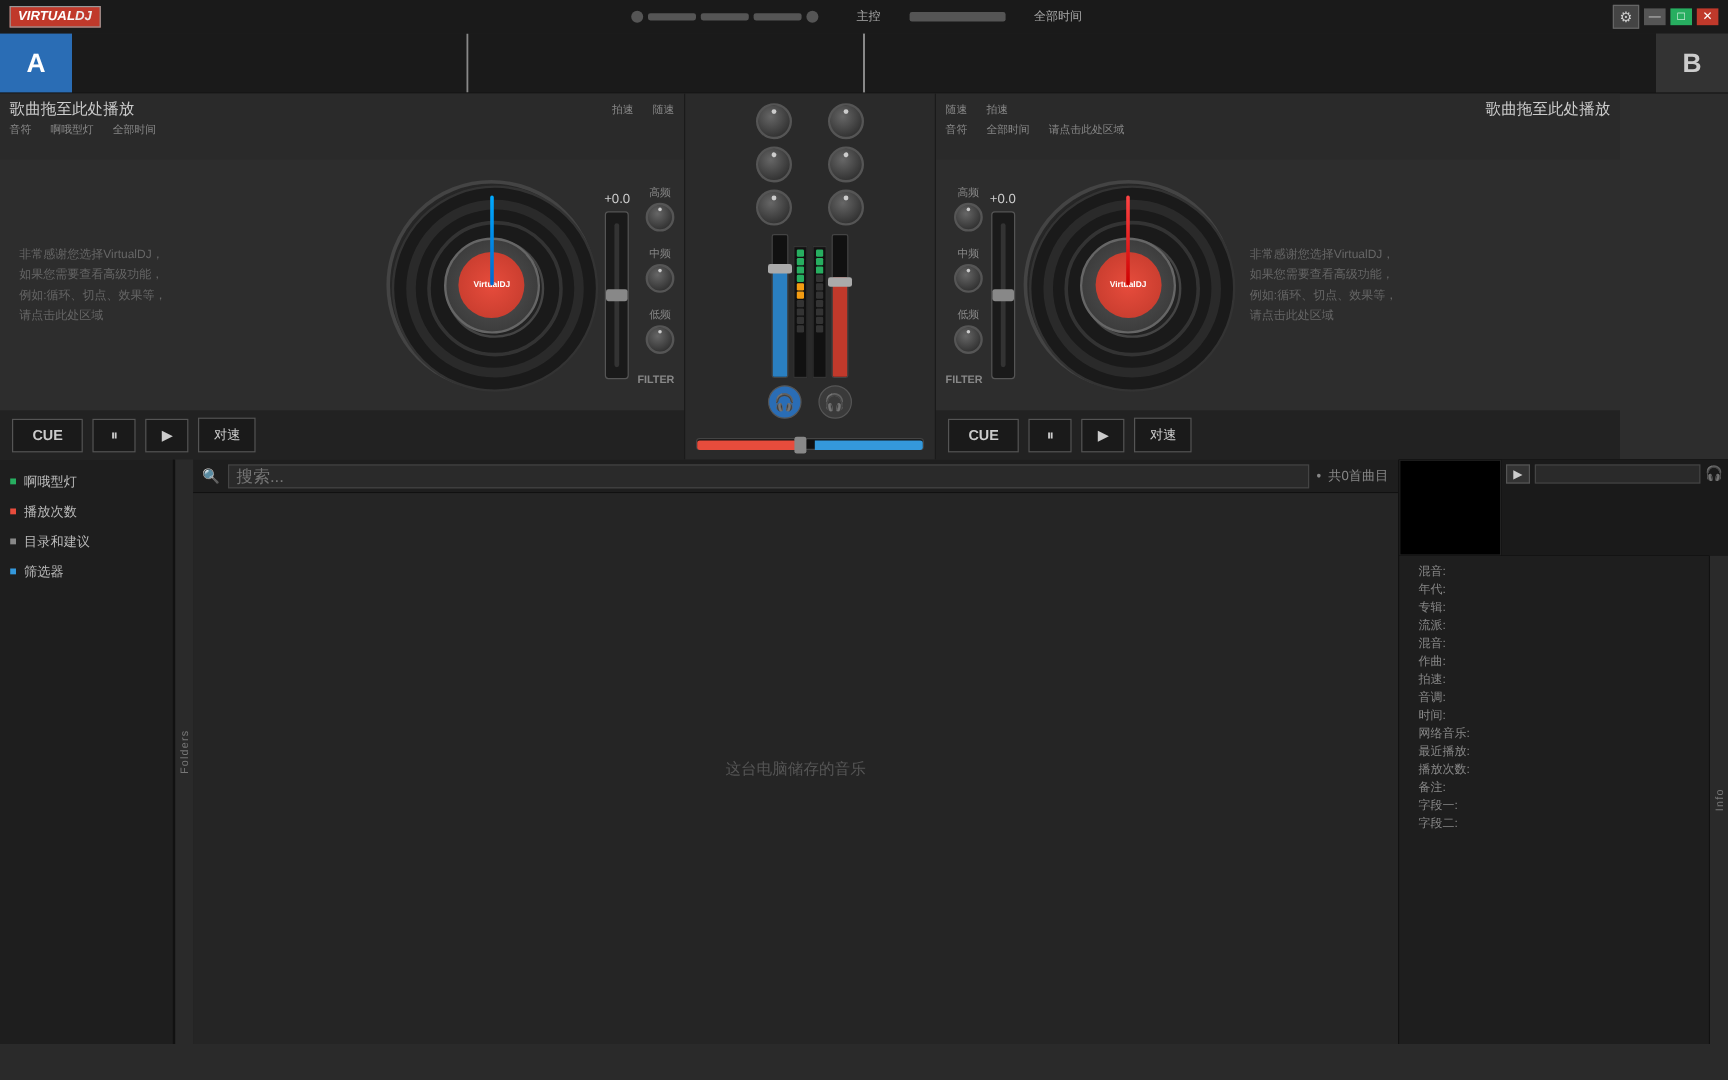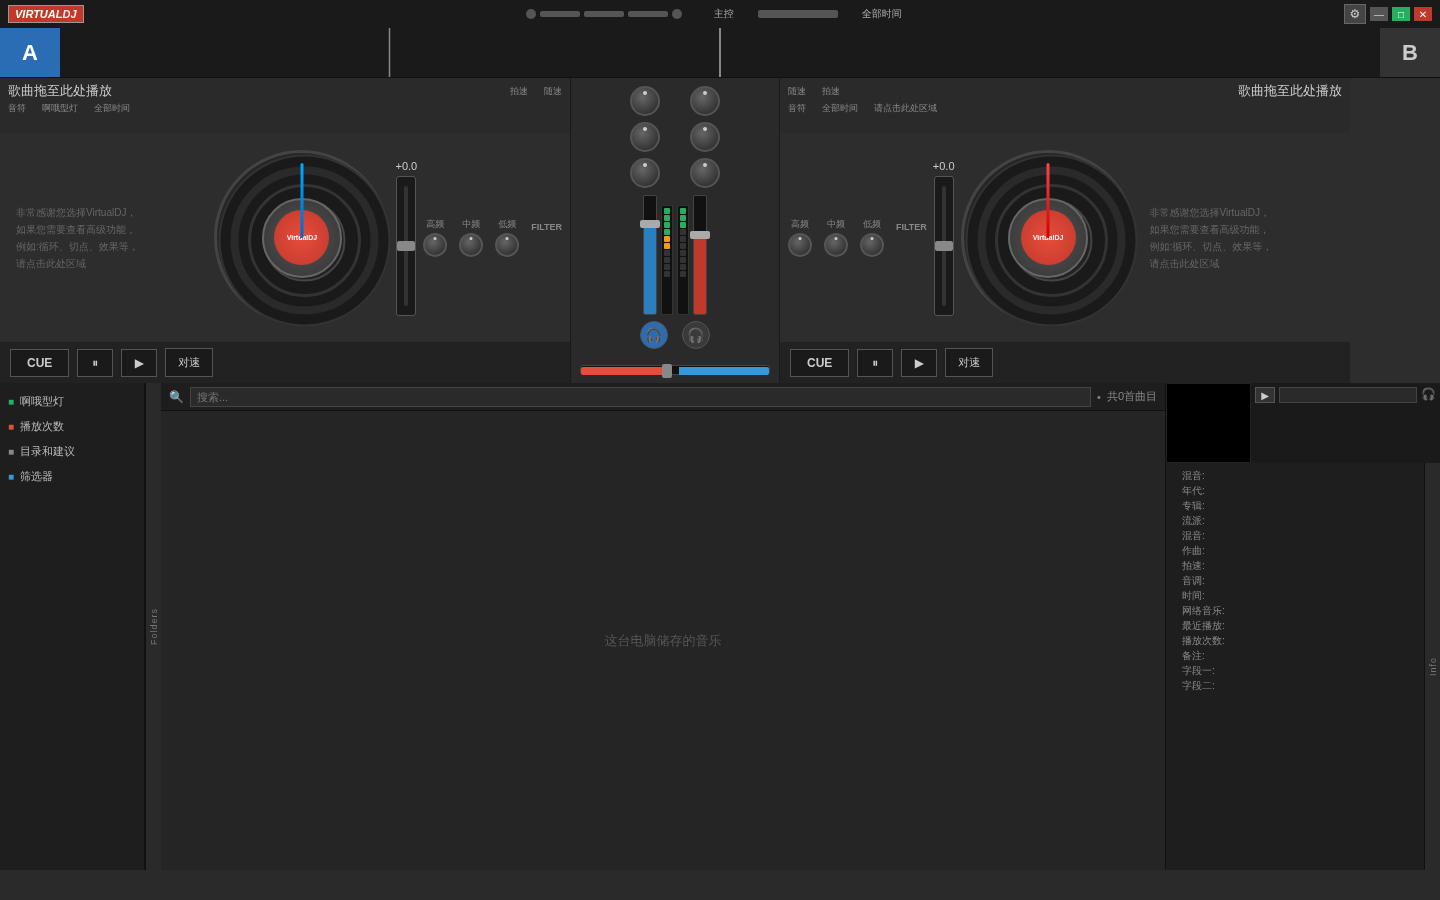--- a/index.html
+++ b/index.html
@@ -160,22 +160,22 @@
       background: #888;
       border-radius: 2px;
       top: 50%;
       left: 50%;
       transform: translate(-50%, -50%);
     }
 
     
     .eq-area {
       display: flex;
-      flex-direction: row;
-      align-items: flex-start;
+      flex-direction: column;
+      align-items: flex-end;
       gap: 12px;
       padding: 10px 0;
     }
     .eq-label { font-size: 9px; color: #888; text-align: center; }
     .knob {
       width: 30px; height: 30px;
       border-radius: 50%;
       background: radial-gradient(circle at 40% 35%, #666, #222);
       border: 2px solid #555;
       position: relative;
@@ -406,21 +406,21 @@
       padding: 0 8px;
       gap: 6px;
       border-bottom: 1px solid #111;
     }
     .search-input {
       flex: 1;
       background: #2a2a2a;
       border: 1px solid #444;
       color: #ccc;
       padding: 2px 6px;
-      font-size: 11px;
+      font-size: 14px;
       height: 20px;
     }
 
     .file-list {
       flex: 1;
       background: #252525;
       display: flex;
       align-items: center;
       justify-content: center;
     }

